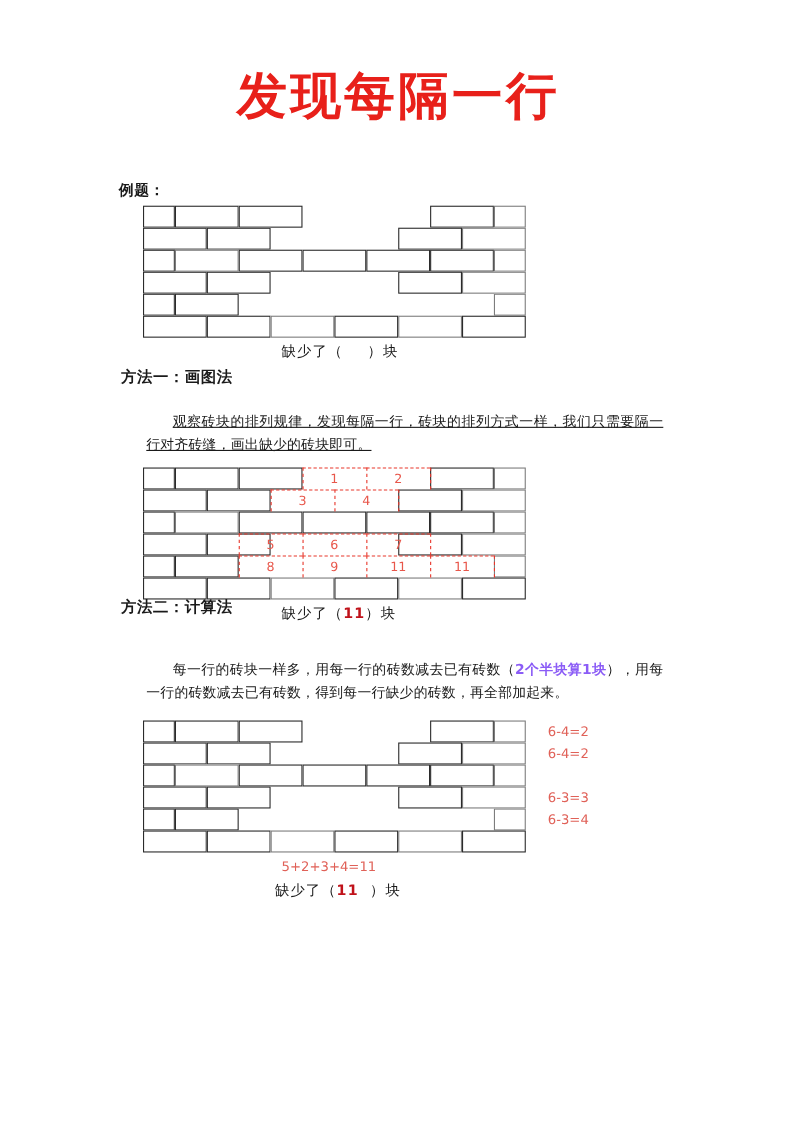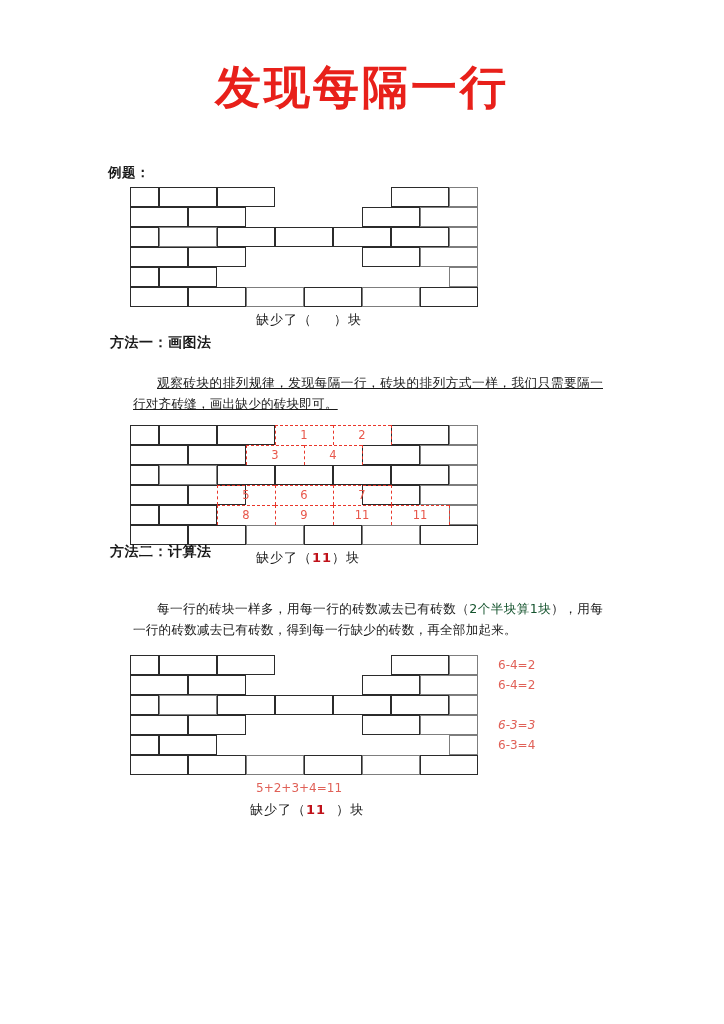--- a/index.html
+++ b/index.html
@@ -58,21 +58,21 @@
     width: 470px;
     font-size: 12.6px;
     line-height: 21px;
     font-family: "DejaVu Sans", "Liberation Sans", sans-serif;
     text-align: justify;
     text-indent: 24px;
     letter-spacing: 0.2px;
   }
   #method1-body { top: 372px; text-decoration: underline; }
   #method2-body { top: 598px; }
-  .em-red { color: #14532d; font-weight: normal; }
+  .em-red { color: #8b5cf6; font-weight: bold; }
 
   
   .wall {
     position: absolute;
     box-sizing: content-box;
   }
   .wall-row {
     position: relative;
     width: 100%;
     box-sizing: border-box;
@@ -321,14 +321,14 @@
       <div class="brick light" style="left: 232px; width: 58px;"></div>
       <div class="brick" style="left: 290px; width: 58px;"></div>
     </div>
   </div>
 
 <div class="sum-line" style="left:256px; top:781px;">5+2+3+4=11</div>
 <div class="caption" style="left:250px; top:801px;"><span>缺少了（</span><span class="num">11</span><span>  ）块</span></div>
 
 <div class="calc" style="left: 498px; top: 658px;">6-4=2</div>
 <div class="calc" style="left: 498px; top: 678px;">6-4=2</div>
-<div class="calc" style="left: 498px; top: 718px; font-style: italic;">6-3=3</div>
+<div class="calc" style="left: 498px; top: 718px;">6-3=3</div>
 <div class="calc" style="left: 498px; top: 738px;">6-3=4</div>
 
 </body></html>

